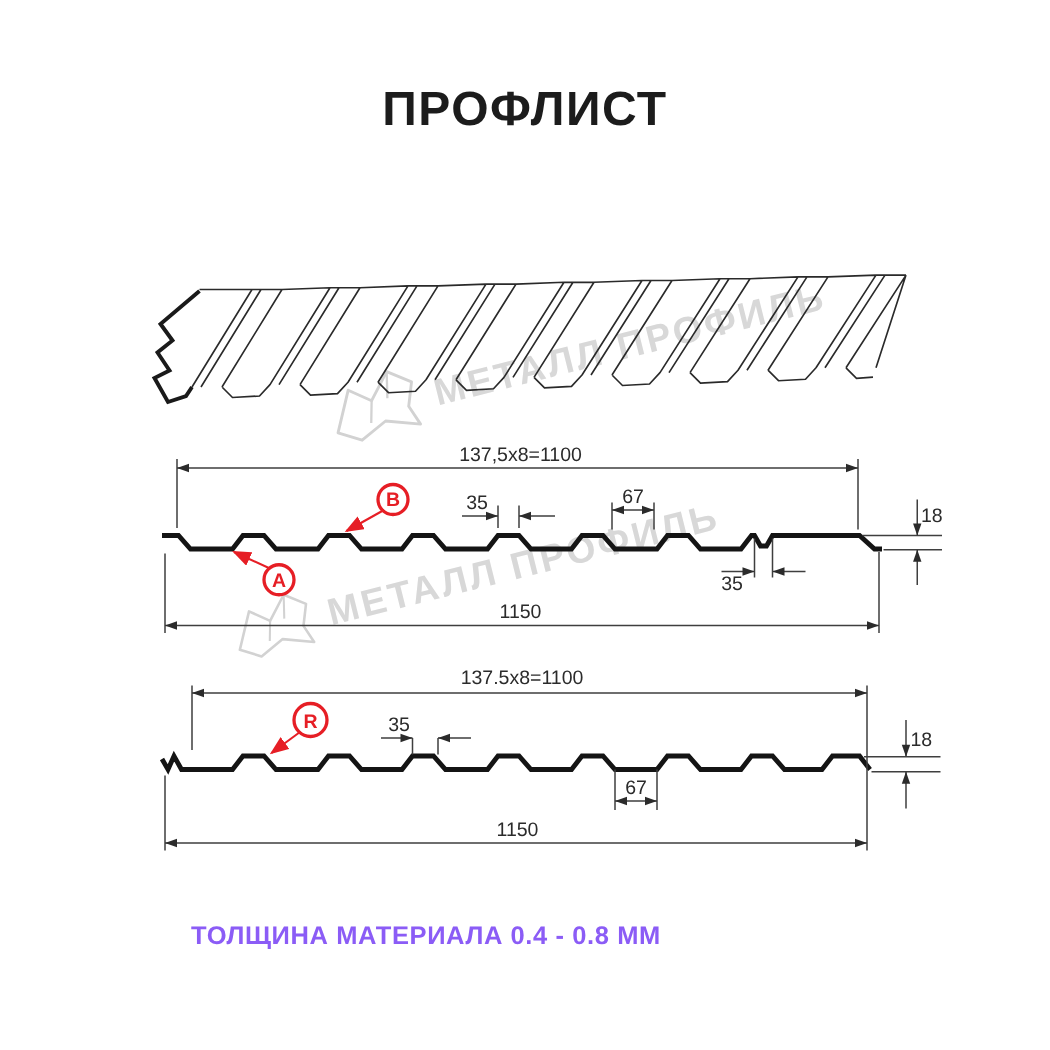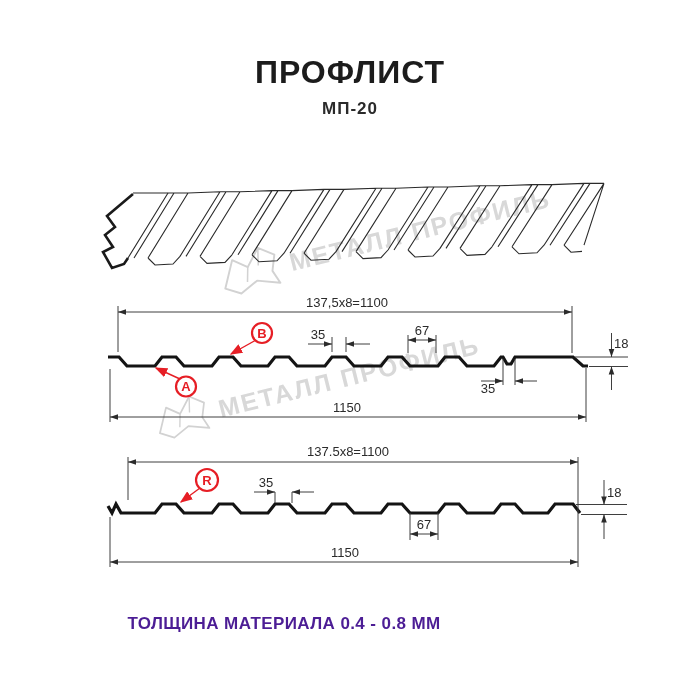--- a/index.html
+++ b/index.html
@@ -3,21 +3,21 @@
 <meta charset="utf-8">
 <style>
   html,body{margin:0;padding:0;background:#fff;}
   .page{position:relative;width:700px;height:700px;background:#ffffff;overflow:hidden;
         font-family:"Liberation Sans",sans-serif;padding-left:12px;}
   .title{position:absolute;top:54px;left:0;width:700px;text-align:center;
          font-size:32px;font-weight:bold;letter-spacing:1px;color:#1c1c1c;z-index:3;}
   .subtitle{position:absolute;top:99px;left:0;width:700px;text-align:center;
          font-size:17px;font-weight:bold;letter-spacing:1px;color:#2a2a2a;z-index:3;}
   .footer{position:absolute;top:614px;left:0;width:568px;text-align:center;
-         font-size:17px;font-weight:bold;letter-spacing:.4px;color:#4c1d95;z-index:3;}
+         font-size:17px;font-weight:bold;letter-spacing:.4px;color:#8b5cf6;z-index:3;}
   .wm{position:absolute;display:flex;align-items:center;gap:10px;z-index:1;
       transform-origin:0 50%;transform:rotate(-14deg);white-space:nowrap;}
   .wm .wm-text{font-size:25px;font-weight:bold;letter-spacing:2px;color:#d8d8d8;}
   .wm1{left:220px;top:255px;}
   .wm2{left:155px;top:403px;}
   svg.drawing{position:absolute;left:0;top:0;z-index:2;}
   svg text{font-family:"Liberation Sans",sans-serif;fill:#2b2b2b;font-size:13px;}
   svg text.red{fill:#e61e25;font-weight:bold;font-size:13px;}
   .thin{stroke:#3f3f3f;stroke-width:1;fill:none;}
   .thick{stroke:#141414;stroke-width:3.2;fill:none;stroke-linejoin:miter;}
@@ -26,21 +26,20 @@
   .redline{stroke:#e61e25;stroke-width:1.4;fill:none;}
   .redcirc{stroke:#e61e25;stroke-width:2.2;fill:none;}
   .arr{fill:#2b2b2b;stroke:none;}
 </style>
 </head>
 <body>
 
 <div class="page">
 
   <div class="title">ПРОФЛИСТ</div>
-  <div class="subtitle">МП-20</div>
 
   <div class="wm wm1">
     <svg width="62" height="50" viewBox="0 0 64 52">
       <path d="M3 36 L17 9 L31 20 L46 3 L61 14 L55 30 L60 44 L37 36 L18 45 Z" fill="#ffffff" stroke="#d2d2d2" stroke-width="2" stroke-linejoin="round"></path>
       <path d="M31 20 L27 35 M46 3 L42 21" fill="none" stroke="#d2d2d2" stroke-width="1.6"></path>
     </svg>
     <span class="wm-text">МЕТАЛЛ ПРОФИЛЬ</span>
   </div>
 
   <div class="wm wm2">

